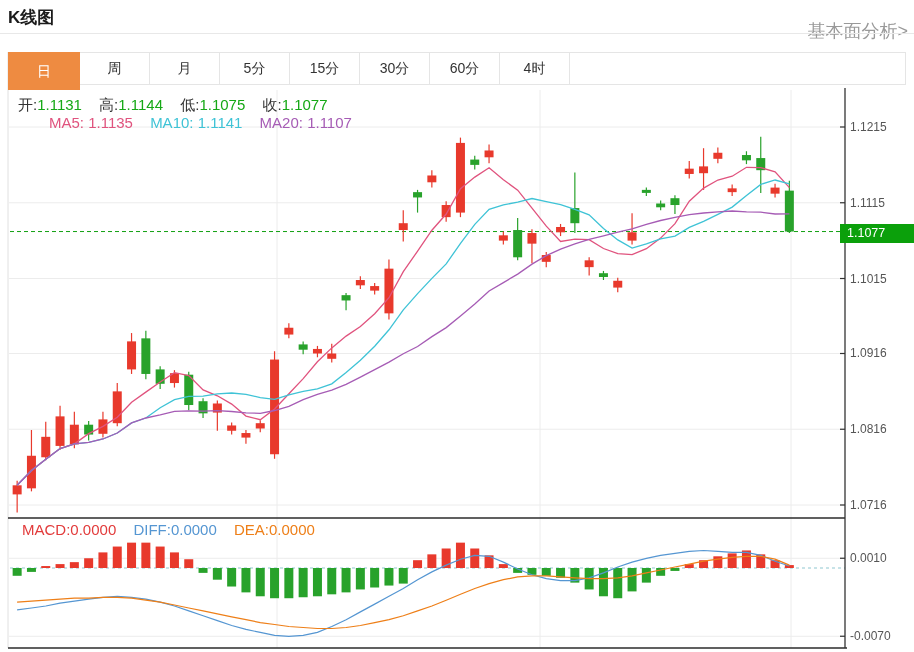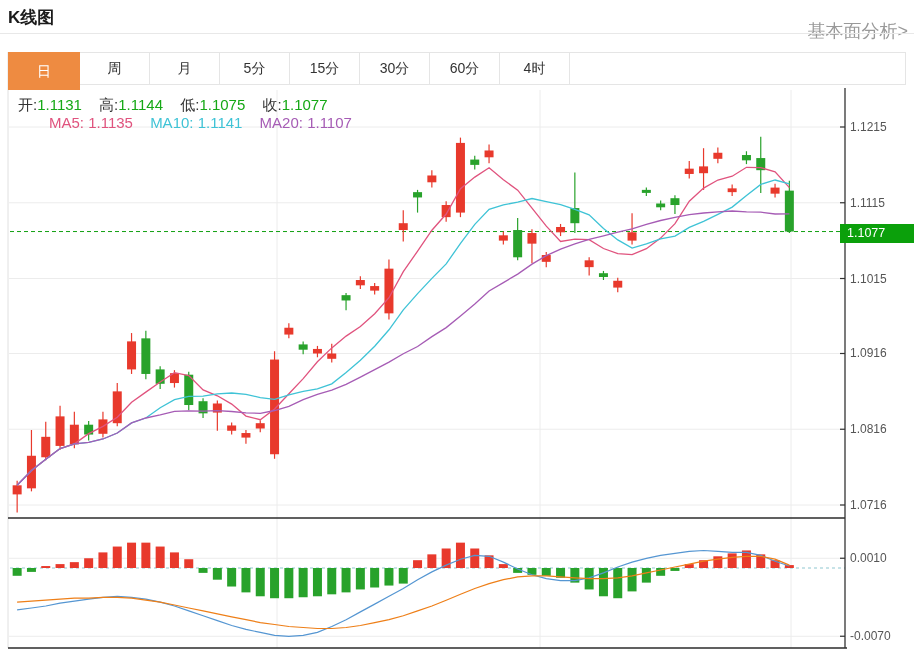--- a/index.html
+++ b/index.html
@@ -265,15 +265,20 @@
     <span class="item"><span class="lbl">低:</span><span class="val ohlc-val" style="color: rgb(22, 168, 22);">1.1075</span></span>
     <span class="item"><span class="lbl">收:</span><span class="val ohlc-val" style="color: rgb(22, 168, 22);">1.1077</span></span>
   </div>
 
   <div class="legend legend-ma">
     <span class="item ma-item" style="color: rgb(224, 83, 126);"><span>MA5:</span> <span>1.1135</span></span>
     <span class="item ma-item" style="color: rgb(63, 195, 214);"><span>MA10:</span> <span>1.1141</span></span>
     <span class="item ma-item" style="color: rgb(166, 92, 181);"><span>MA20:</span> <span>1.1107</span></span>
   </div>
 
+  <div class="legend legend-macd">
+    <span class="item macd-item" style="color: rgb(226, 59, 59);"><span>MACD:</span><span>0.0000</span></span>
+    <span class="item macd-item" style="color: rgb(85, 150, 210);"><span>DIFF:</span><span>0.0000</span></span>
+    <span class="item macd-item" style="color: rgb(238, 127, 24);"><span>DEA:</span><span>0.0000</span></span>
+  </div>
 
   <div class="price-tag" style="background: rgb(11, 160, 11);">1.1077</div>
 </div>
 
 </body></html>

